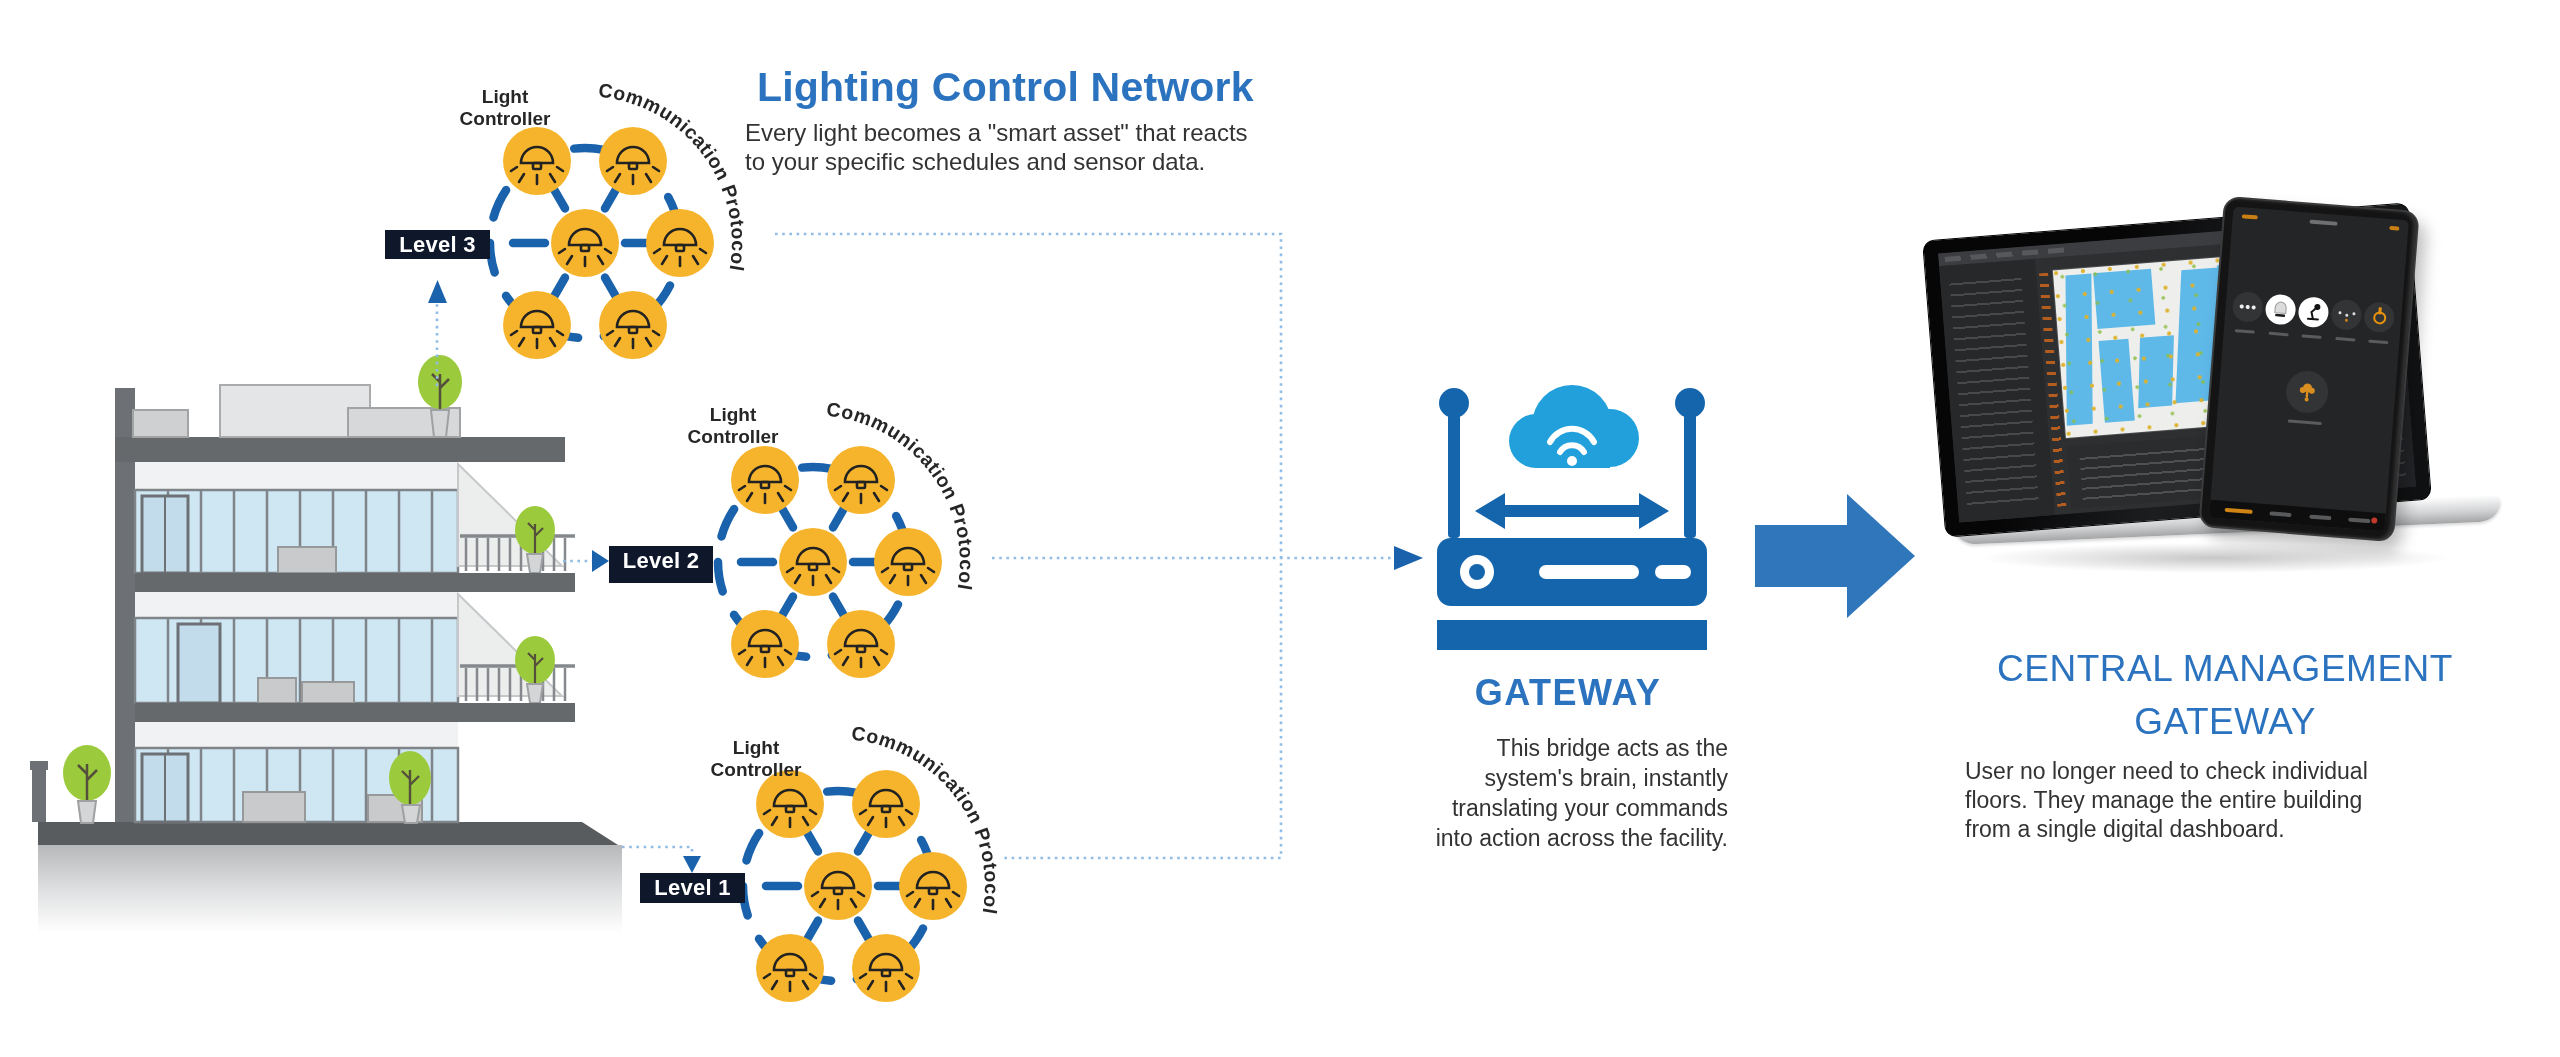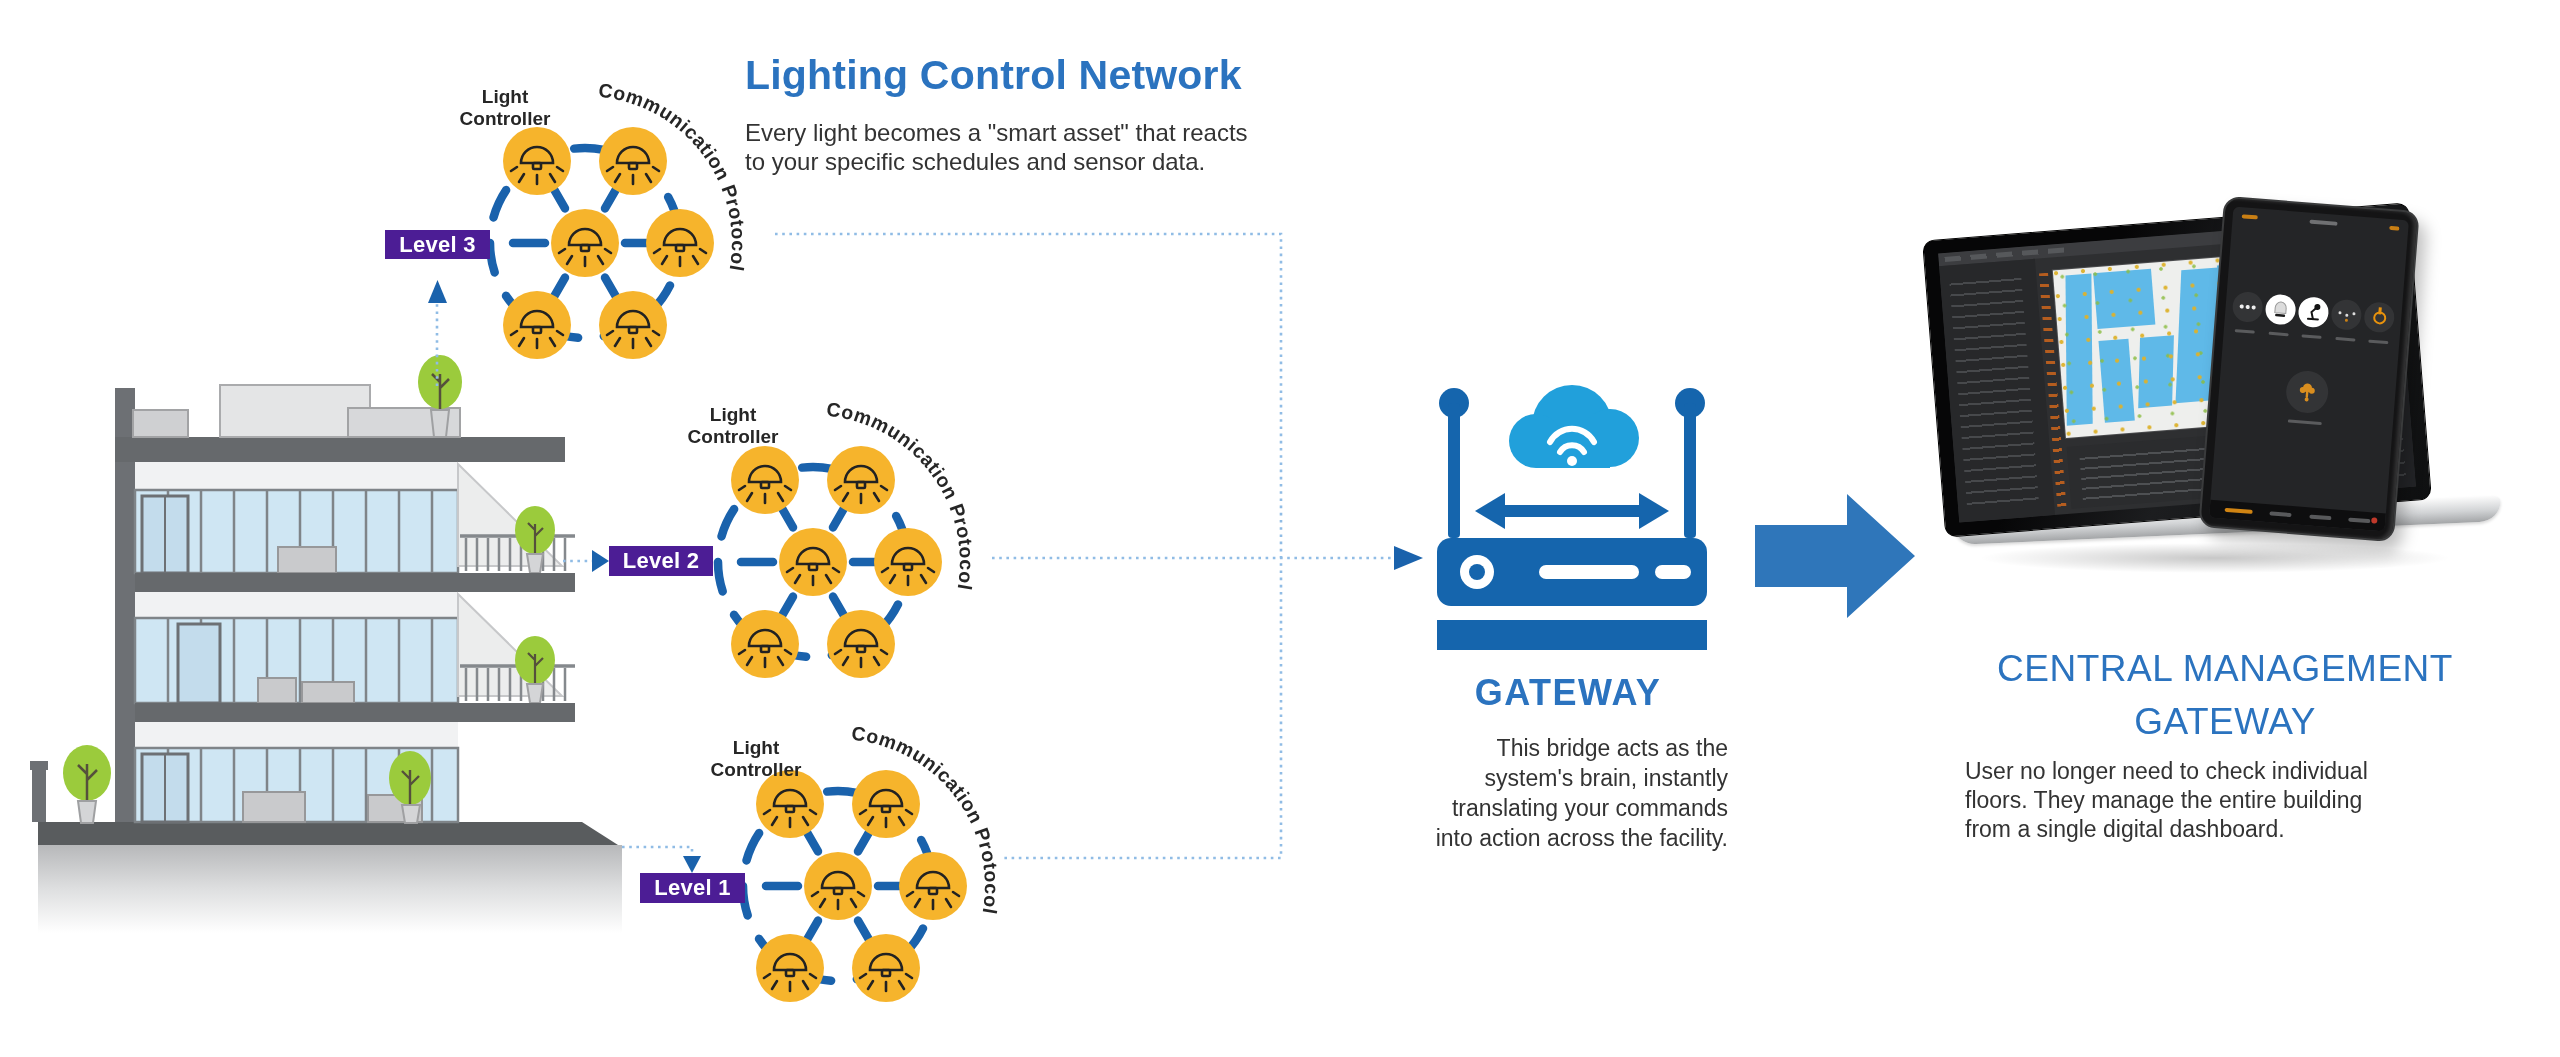--- a/index.html
+++ b/index.html
@@ -22,21 +22,21 @@
 
   
   .cluster{position:absolute;width:380px;height:344px;overflow:visible}
   .ring{fill:none;stroke:#1a62ac;stroke-width:8.5;stroke-linecap:round;
         stroke-dasharray:30 26;stroke-dashoffset:12}
   .spoke{stroke:#1a62ac;stroke-width:8.5;stroke-linecap:round}
   .arc-text{font-family:"Liberation Sans",sans-serif;font-size:19.5px;font-weight:700;
             fill:#262626;letter-spacing:.6px}
   .lc-label{position:absolute;width:122px;text-align:center;font-size:19px;font-weight:700;
             color:#262626;line-height:22px}
-  .lvl-box{position:absolute;background:#4c1d95;color:#fff;font-weight:700;font-size:22px;
+  .lvl-box{position:absolute;background:#0f172a;color:#fff;font-weight:700;font-size:22px;
            text-align:center;letter-spacing:.3px}
 
   
   .dot{fill:none;stroke:#90bce5;stroke-width:2.6;stroke-dasharray:2.6 4.6}
   .solid{fill:#1a62ac}
 
   
   .devices{position:absolute;left:1925px;top:165px;width:600px;height:420px}
   .dev-shadow{position:absolute;left:55px;top:378px;width:470px;height:30px;border-radius:50%;
               background:radial-gradient(closest-side,rgba(0,0,0,.22),rgba(0,0,0,0))}
@@ -285,24 +285,24 @@
     <text class="arc-text">
       <textPath href="#comm-arc">Communication Protocol</textPath>
     </text>
   </svg>
 
   <div class="lc-label" style="left:444px;top:86px">Light Controller</div>
   <div class="lc-label" style="left:672px;top:404px">Light Controller</div>
   <div class="lc-label" style="left:695px;top:737px">Light Controller</div>
 
   <div class="lvl-box" style="left:385px;top:230px;width:105px;height:29px;line-height:29px">Level 3</div>
-  <div class="lvl-box" style="left:609px;top:546px;width:104px;height:30px;line-height:30px">Level 2</div>
+  <div class="lvl-box" style="left:609px;top:546px;width:104px;height:37px;line-height:30px">Level 2</div>
   <div class="lvl-box" style="left:640px;top:873px;width:105px;height:30px;line-height:30px">Level 1</div>
 
-  <h1 class="net-title" style="margin:0">Lighting Control Network</h1>
+  <h1 class="net-title" style="margin:12px">Lighting Control Network</h1>
   <div class="net-sub">
     <div>Every light becomes a "smart asset" that reacts</div>
     <div>to your specific schedules and sensor data.</div>
   </div>
 
   <svg class="abs" style="left:1437px;top:373px" width="270" height="285" viewBox="0 0 270 285">
     <g fill="#1565ad">
       <circle cx="17" cy="30" r="15"></circle>
         <rect x="11" y="30" width="12" height="135" rx="4"></rect>
       <circle cx="253" cy="30" r="15"></circle>

